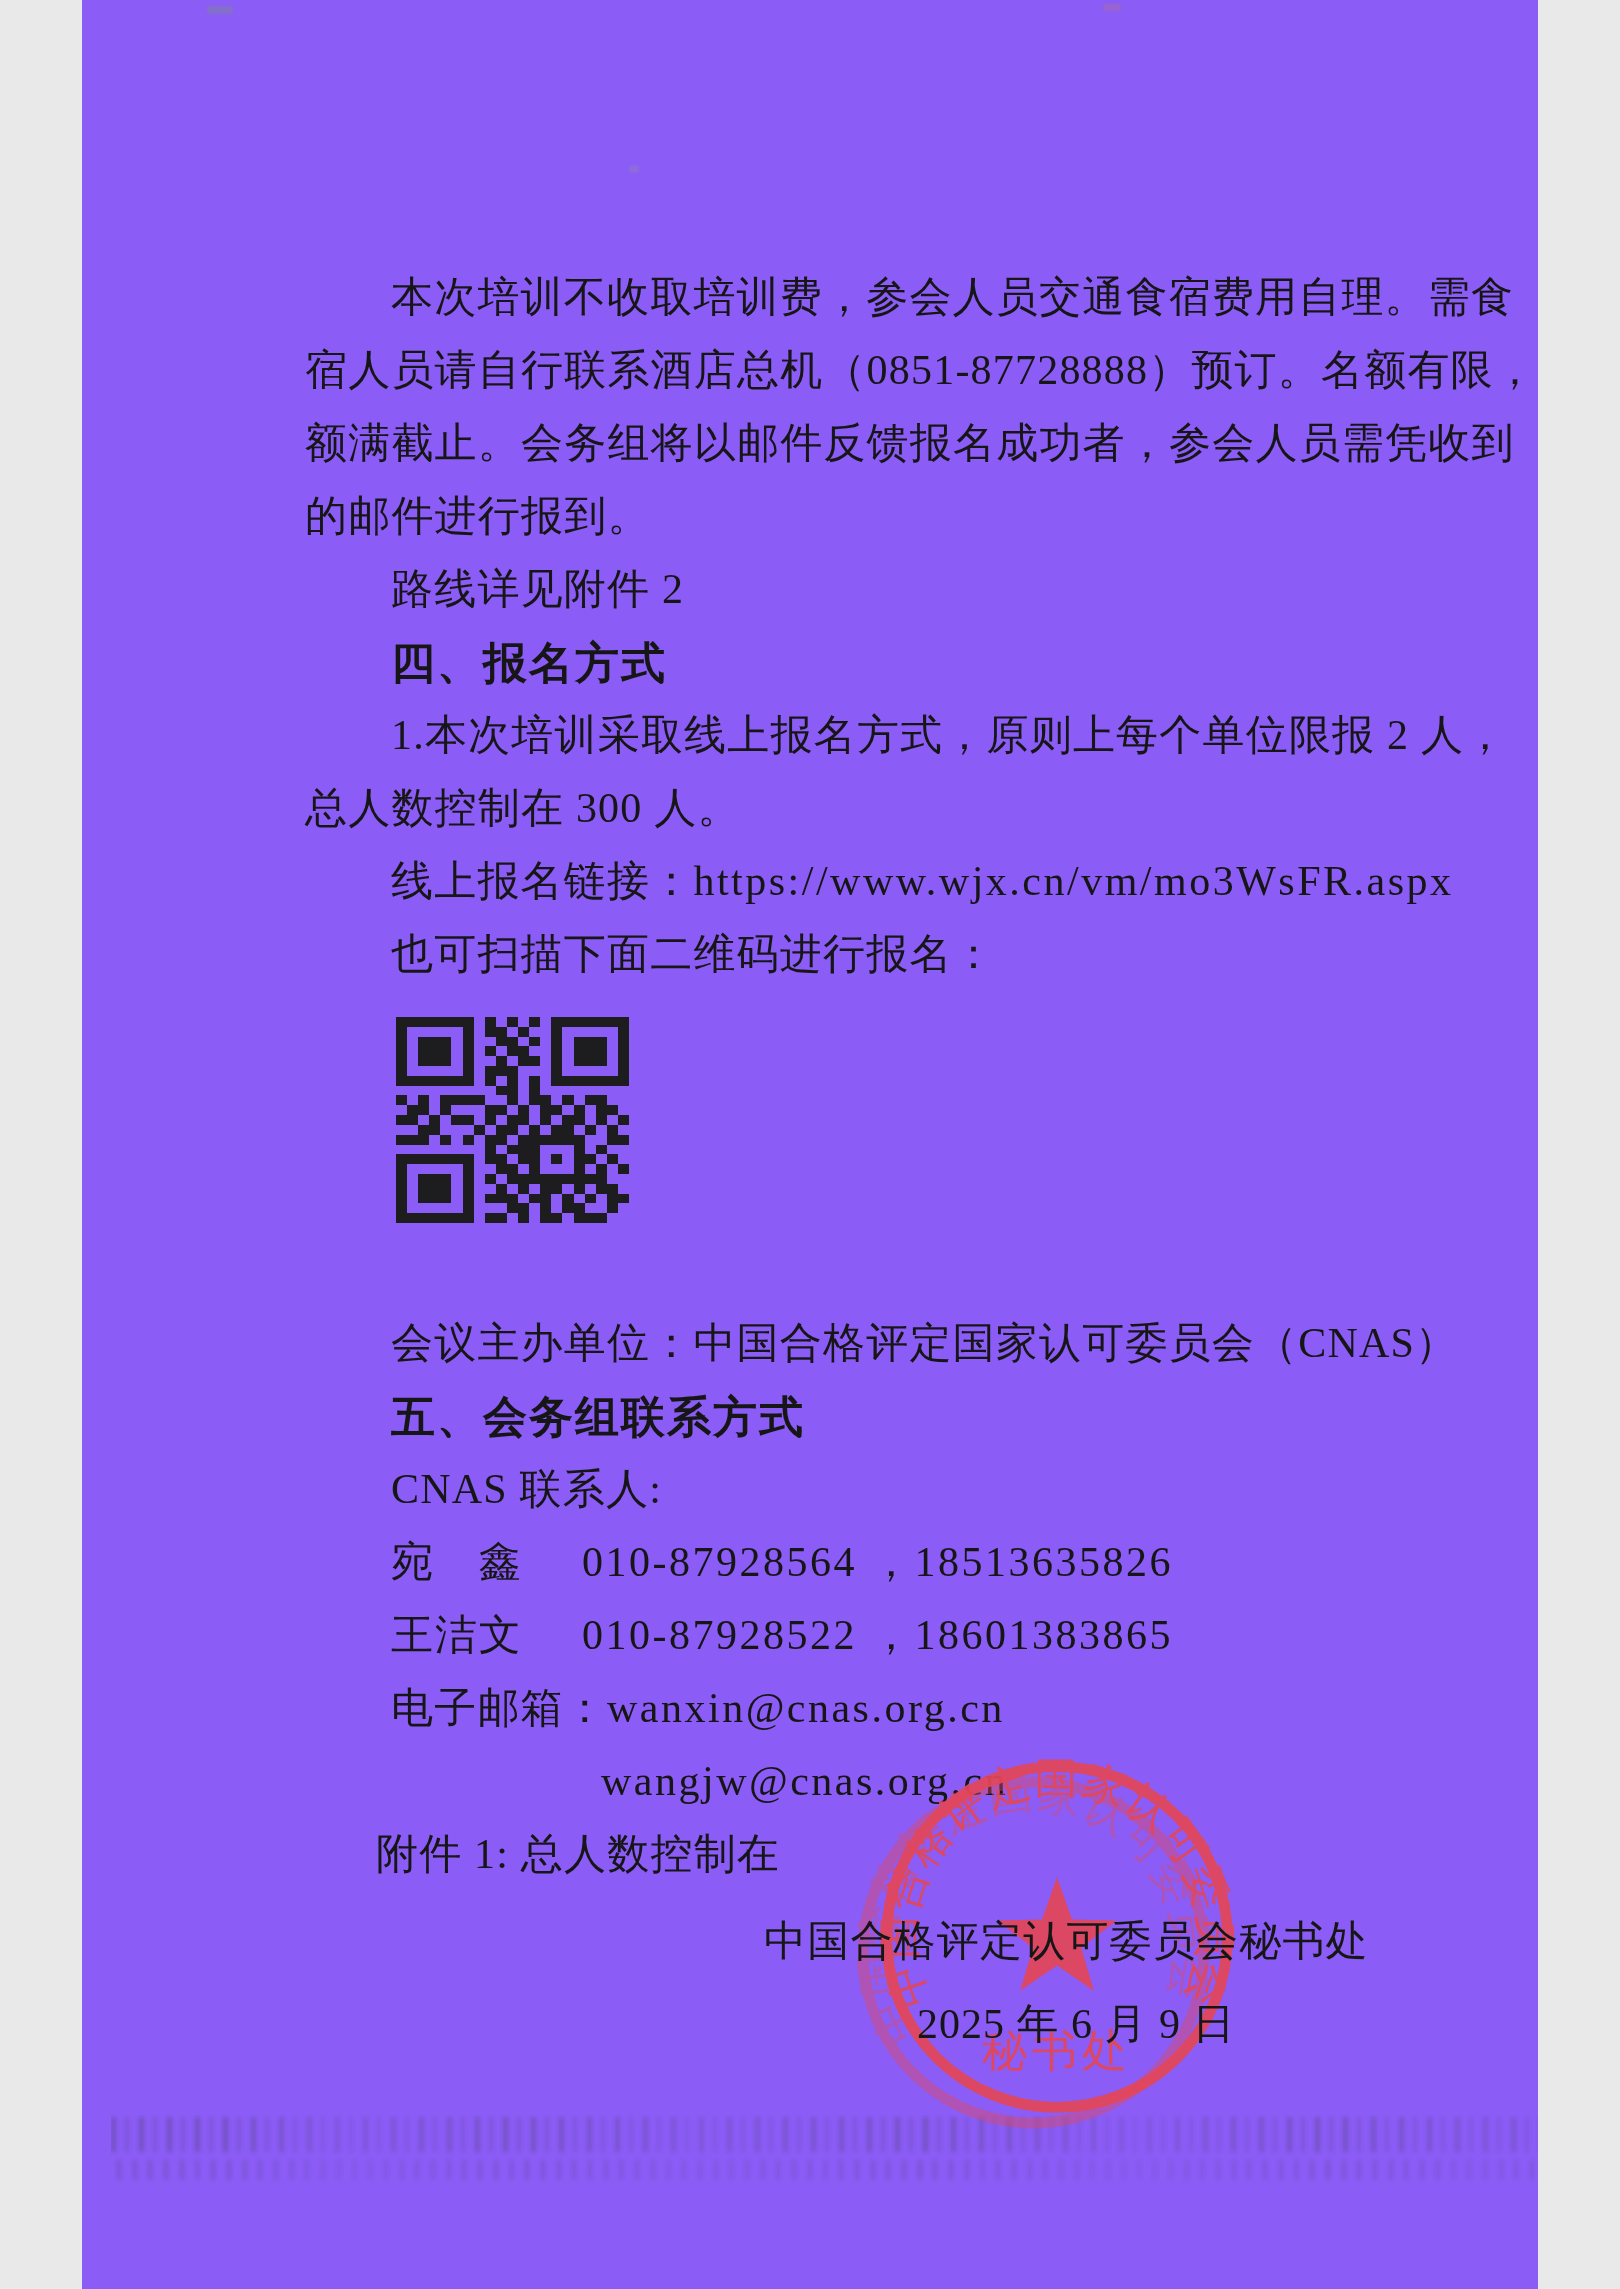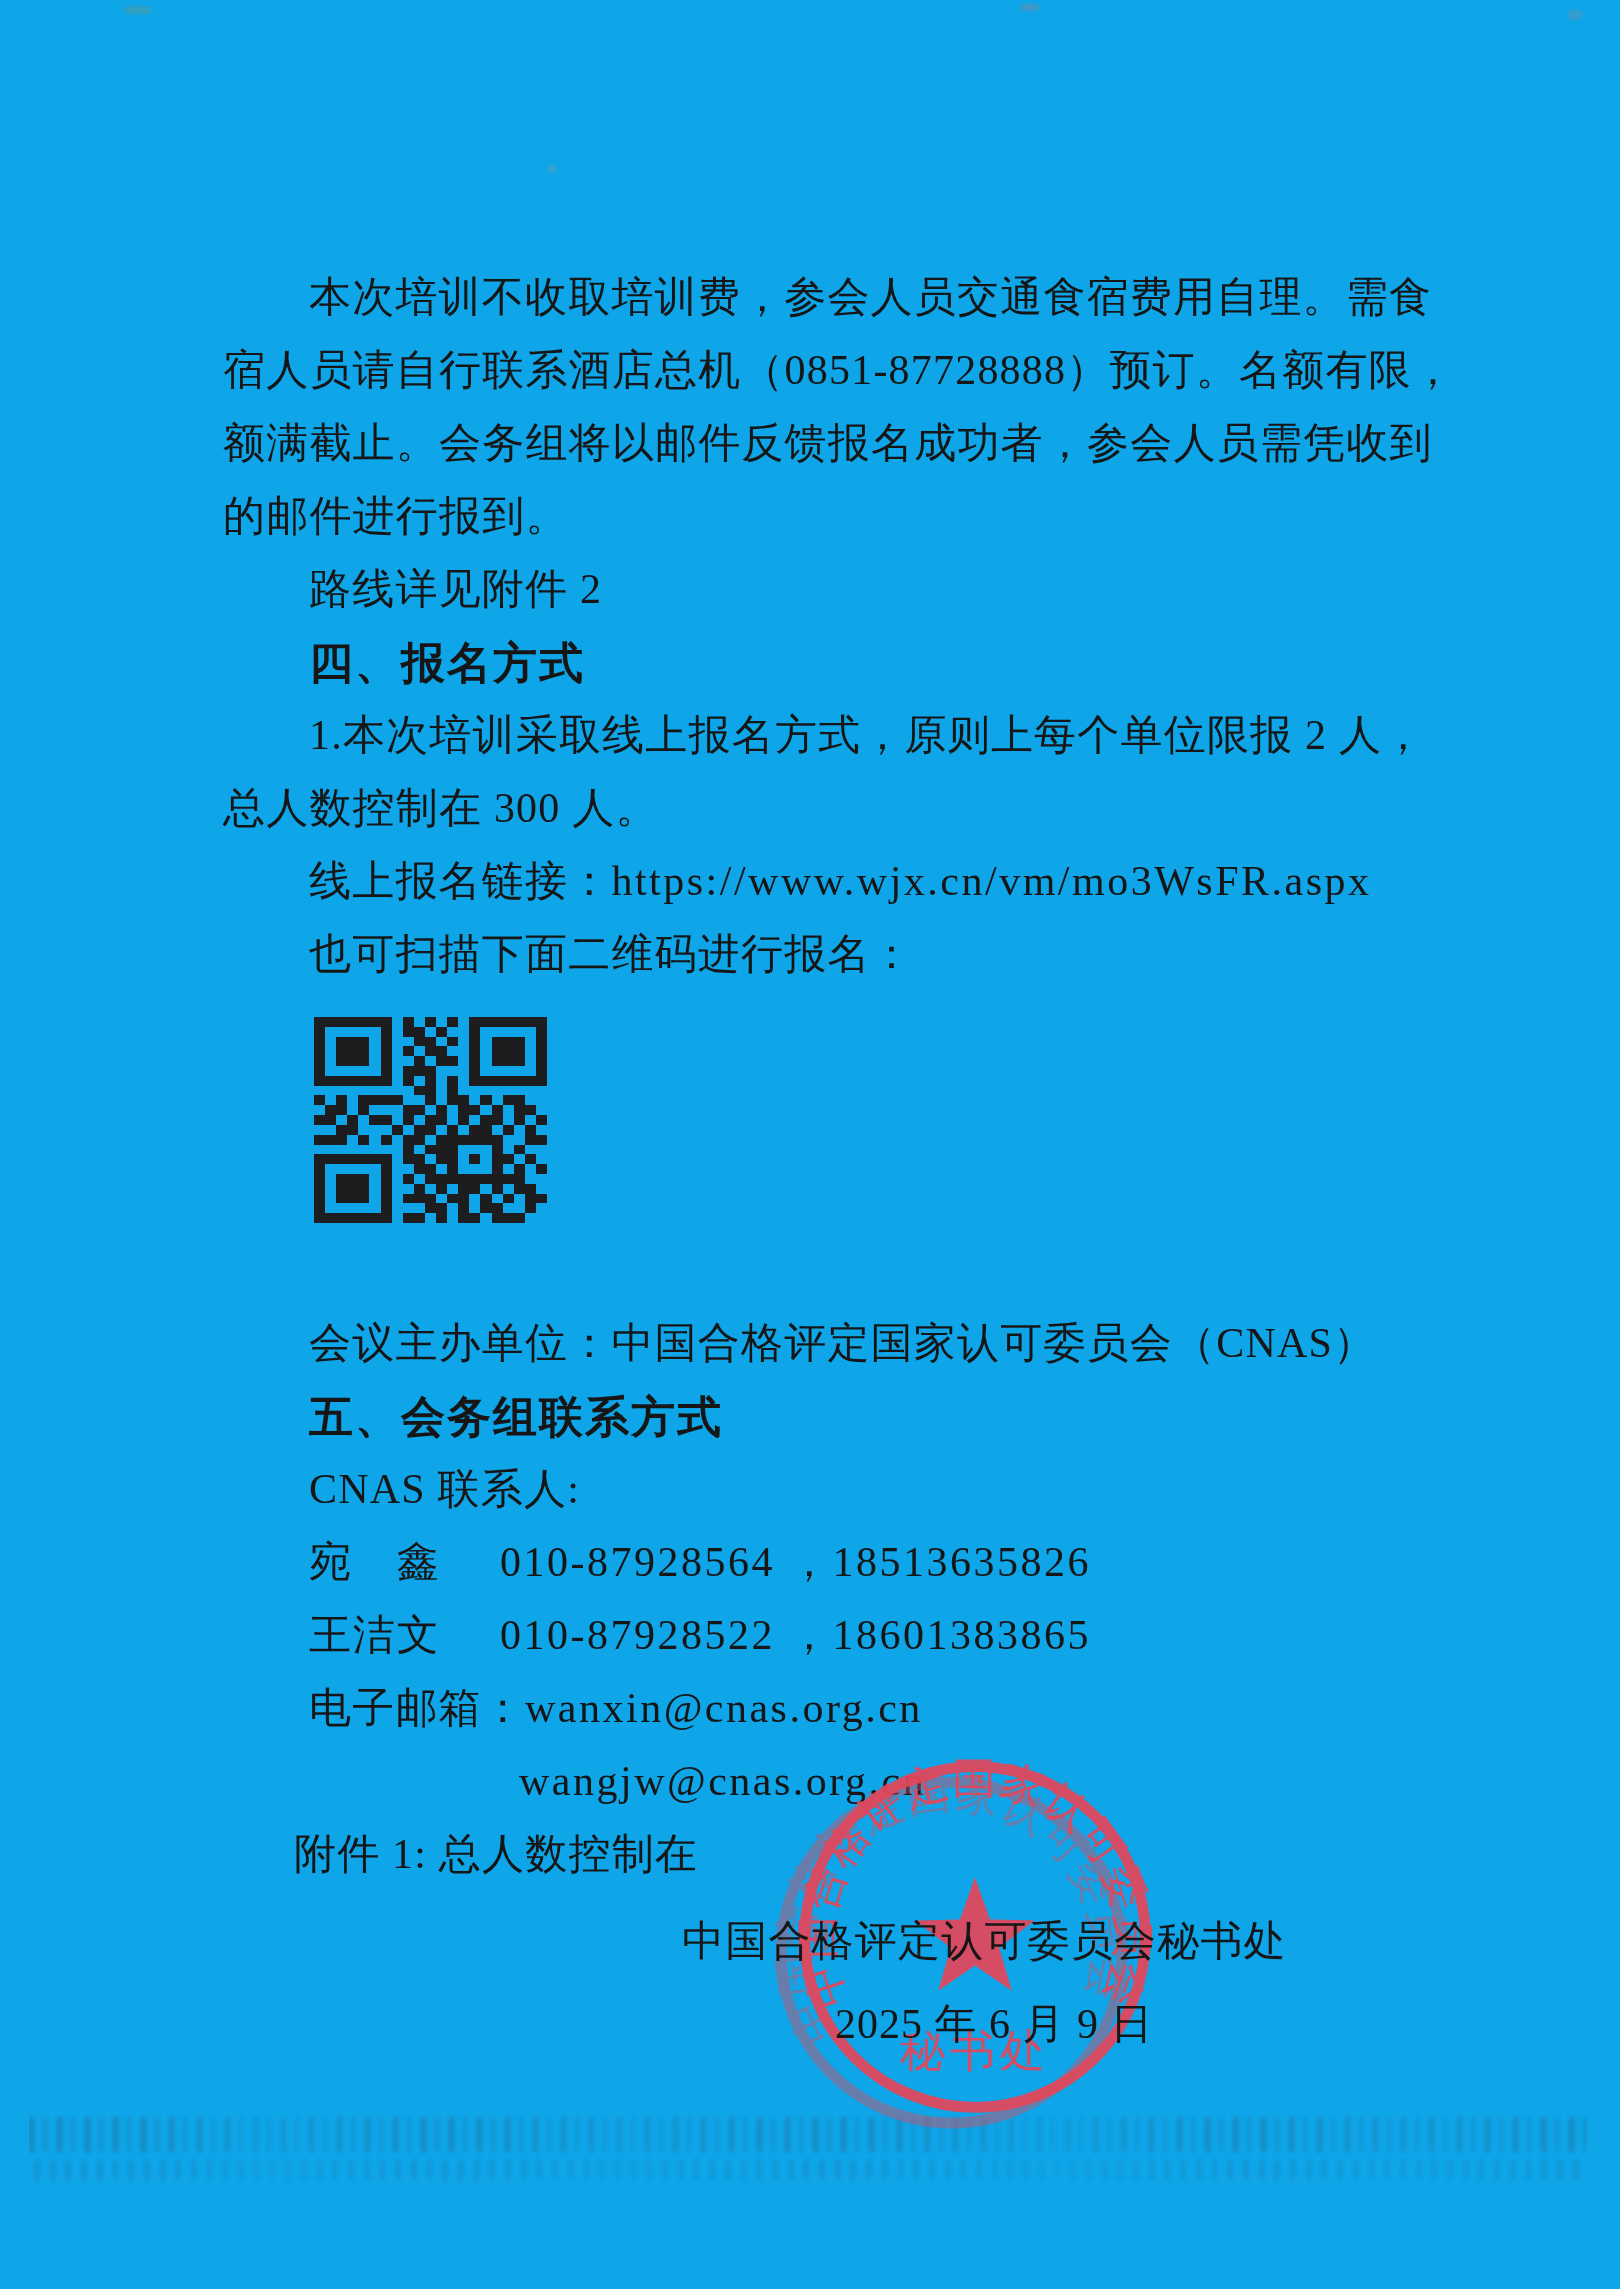--- a/index.html
+++ b/index.html
@@ -1,19 +1,19 @@
 <!DOCTYPE html>
 <html style="--seal-color: #e3475a; --qr-color: #1d1d20;"><head>
 <meta charset="utf-8">
 <title>Document</title>
 <style>
   html,body{margin:0;padding:0;background:#e9e9e9;}
   .page{
-    position:relative;width:1620px;height:2290px;margin:0 auto;
-    background:#0ea5e9;color:#161616;overflow:hidden;
+    position:relative;width:1456px;height:2290px;margin:0 auto;
+    background:#8b5cf6;color:#161616;overflow:hidden;
     font-family:"Liberation Serif","DejaVu Serif",serif;
   }
   .textblock{position:absolute;width:1245px;}
   .block1{left:223px;top:261px;}
   .block2{left:223px;top:1307px;}
   .line{display:block;height:73px;line-height:73px;font-size:42px;letter-spacing:1.2px;white-space:nowrap;}
   .indent{padding-left:86px;}
   .indent-sm{padding-left:71px;}
   .email-indent{padding-left:296px;}
   .heading{font-family:"Liberation Sans","DejaVu Sans",sans-serif;font-weight:700;font-size:44px;letter-spacing:2px;}

